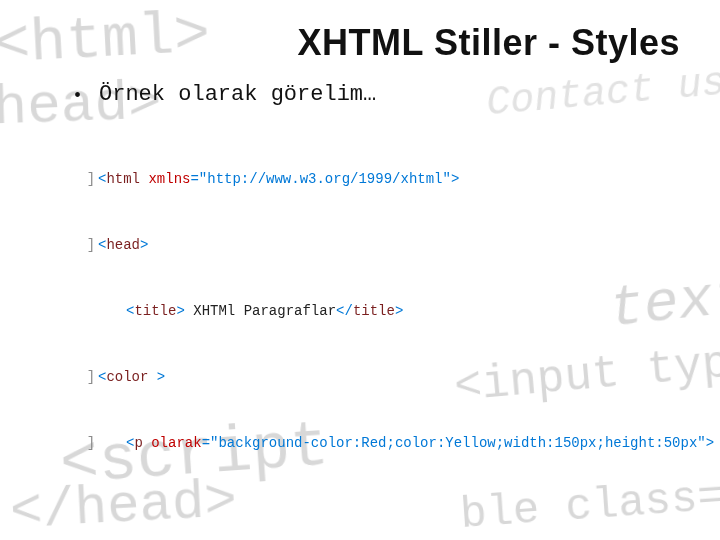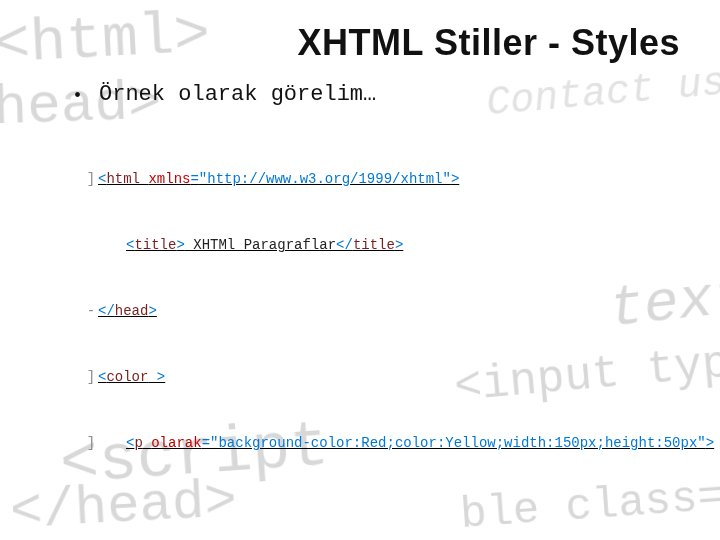--- a/index.html
+++ b/index.html
@@ -65,21 +65,21 @@
   }
   .gutter { color: #8a8a8a; display: inline-block; width: 14px; text-align: center; }
   .gutter.blank { color: transparent; }
   .tag-angle { color: #0078d7; }
   .tag-name { color: #7a1f1f; }
   .attr-name { color: #c00000; }
   .attr-eq { color: #0078d7; }
   .attr-val { color: #0078d7; }
   .code-text { color: #222; }
   .ind1 { padding-left: 28px; }
-  .code-line { display: block; text-decoration: underline; }
+  .code-line { display: block; }
 </style>
 </head>
 <body>
 
 <div class="bg-wash">
   <span style="top:6px;left:-6px;font-size:60px;transform:rotate(-3deg);">&lt;html&gt;</span>
   <span style="top:74px;left:-40px;font-size:56px;transform:rotate(-2deg);">&lt;head&gt;</span>
   <span style="top:70px;right:-30px;font-size:40px;font-style:italic;transform:rotate(-5deg);color:#e2e2e2;">Contact us!</span>
   <span style="top:270px;right:-28px;font-size:58px;transform:rotate(-6deg);font-style:italic;">text</span>
   <span style="top:350px;right:-10px;font-size:46px;transform:rotate(-5deg);">&lt;input typ</span>
@@ -91,22 +91,22 @@
 <div class="content">
   <h1 class="title">XHTML Stiller - Styles</h1>
 
   <div class="bullet-row">
     <span class="bullet-dot">•</span>
     <span class="bullet-text">Örnek olarak görelim…</span>
   </div>
 
   <div class="code-block">
     <span class="code-line"><span class="gutter">]</span><span class="tag-angle">&lt;</span><span class="tag-name">html</span><span> </span><span class="attr-name">xmlns</span><span class="attr-eq">=</span><span class="attr-val">"http://www.w3.org/1999/xhtml"</span><span class="tag-angle">&gt;</span></span>
+    <span class="code-line"><span class="gutter">]</span><span class="tag-angle">&lt;</span><span class="tag-name">head</span><span class="tag-angle">&gt;</span></span>
     <span class="code-line"><span class="gutter blank">.</span><span class="ind1"></span><span class="tag-angle">&lt;</span><span class="tag-name">title</span><span class="tag-angle">&gt;</span><span class="code-text"> XHTMl Paragraflar</span><span class="tag-angle">&lt;/</span><span class="tag-name">title</span><span class="tag-angle">&gt;</span></span>
-    <span class="code-line"><span class="gutter">-</span><span class="tag-angle">&lt;/</span><span class="tag-name">head</span><span class="tag-angle">&gt;</span></span>
     <span class="code-line"><span class="gutter">]</span><span class="tag-angle">&lt;</span><span class="tag-name">color</span><span class="tag-angle"> &gt;</span></span>
     <span class="code-line"><span class="gutter">]</span><span class="ind1"></span><span class="tag-angle">&lt;</span><span class="tag-name">p</span><span> </span><span class="attr-name">olarak</span><span class="attr-eq">=</span><span class="attr-val">"background-color:Red;color:Yellow;width:150px;height:50px"</span><span class="tag-angle">&gt;</span></span>
     
     
     
     
     
   </div>
 </div>
 

